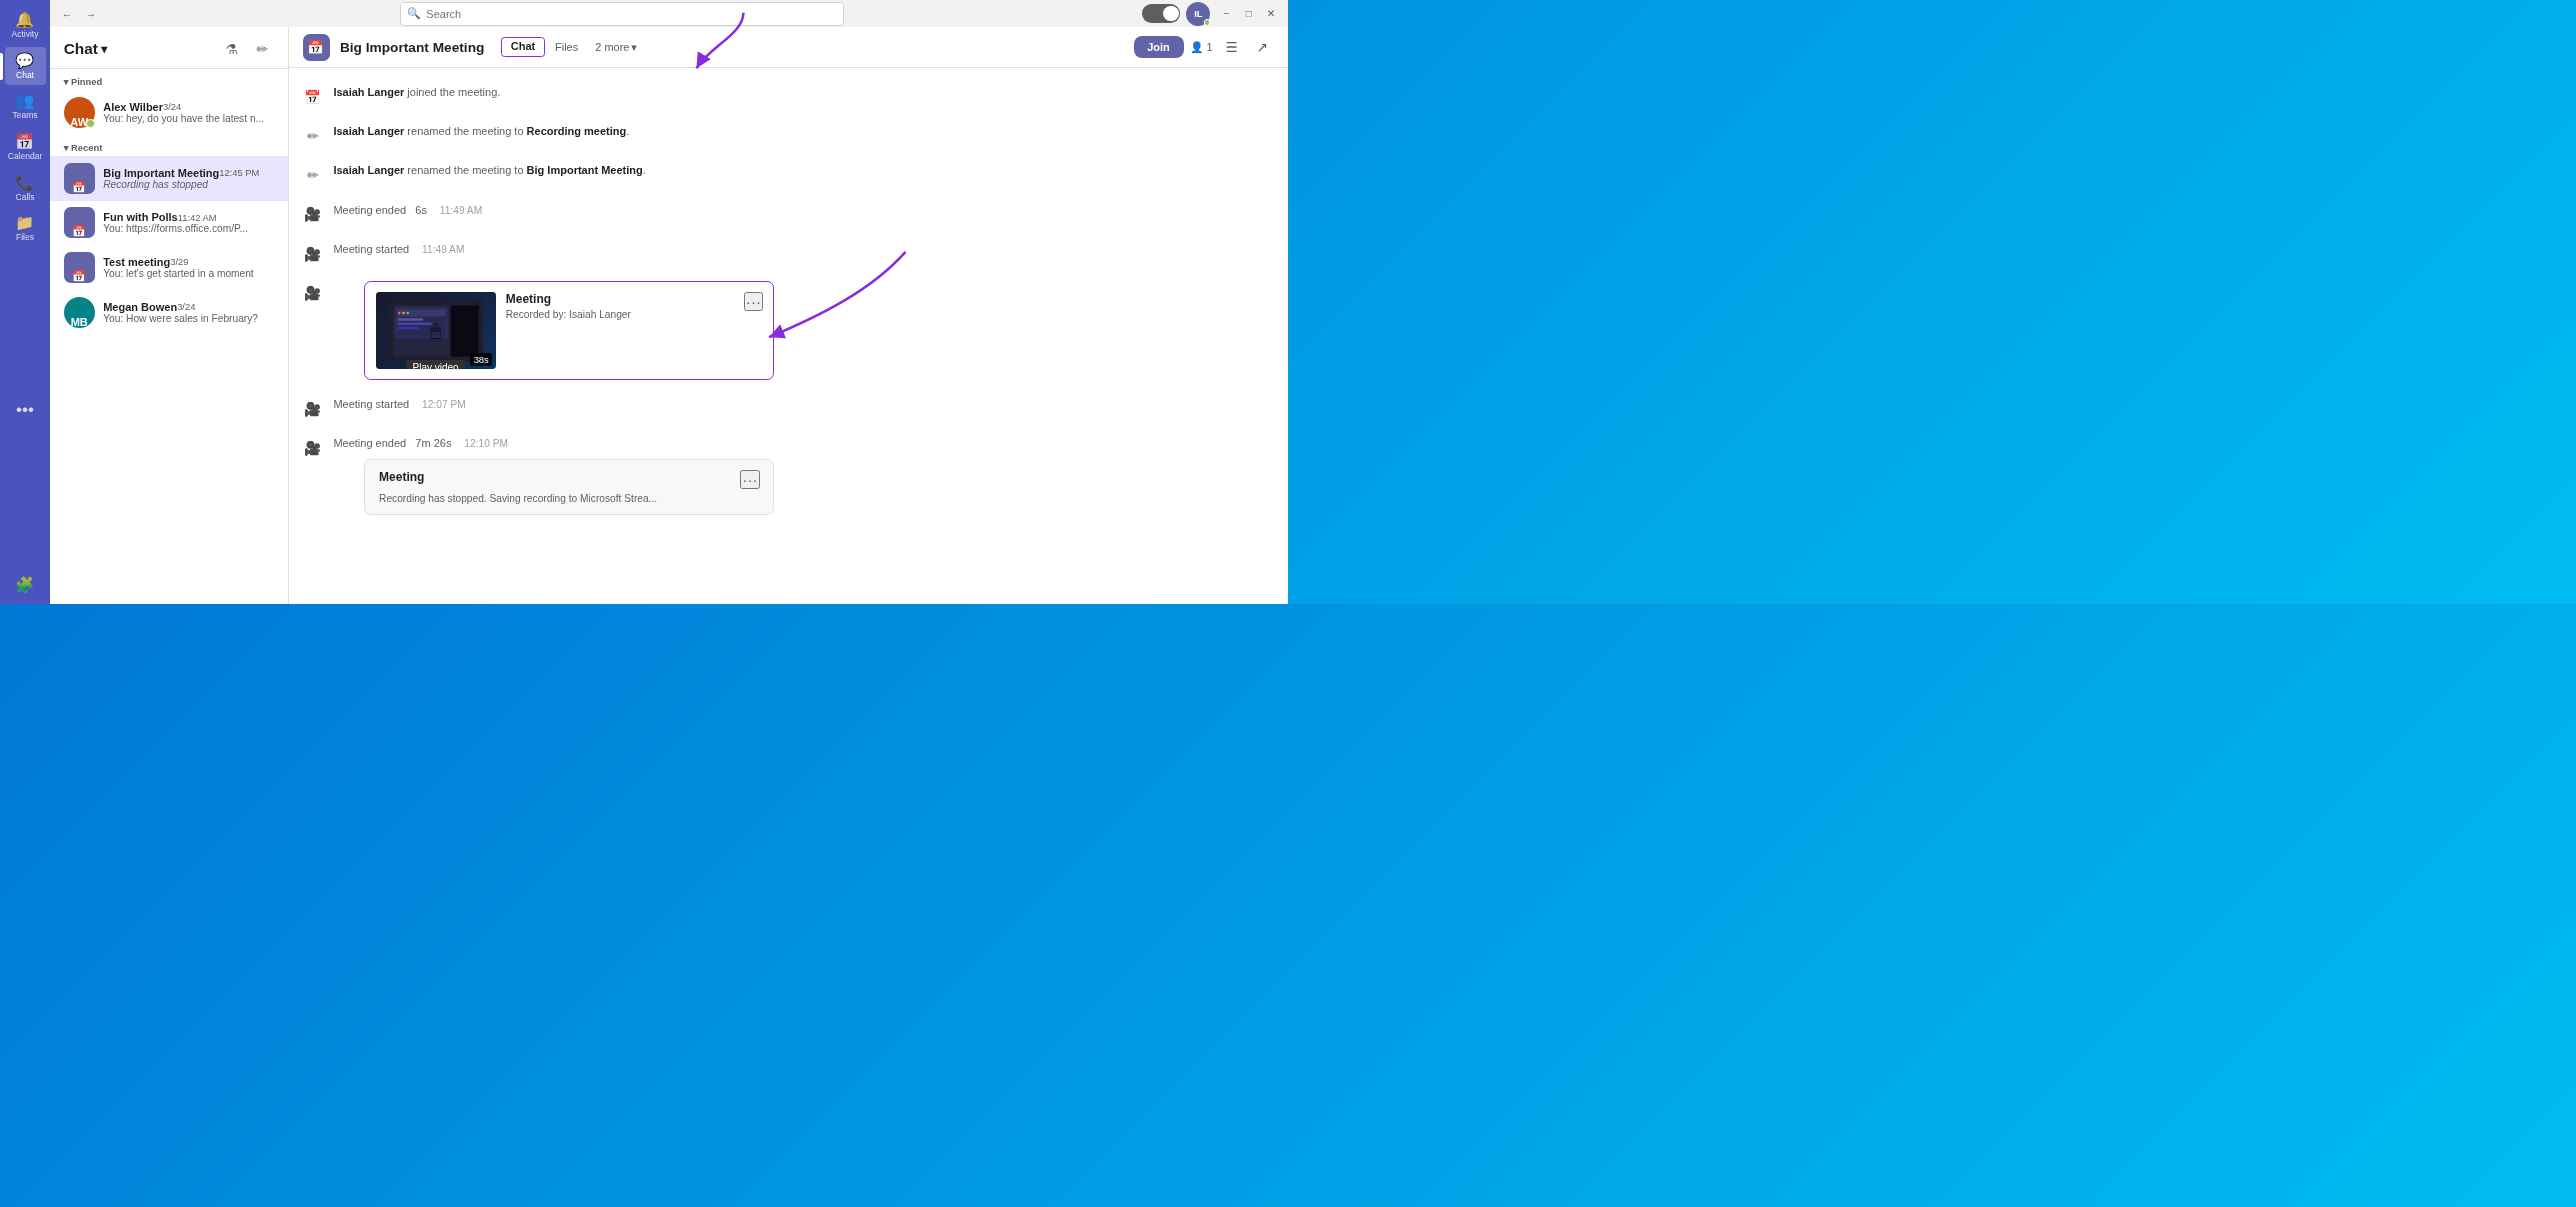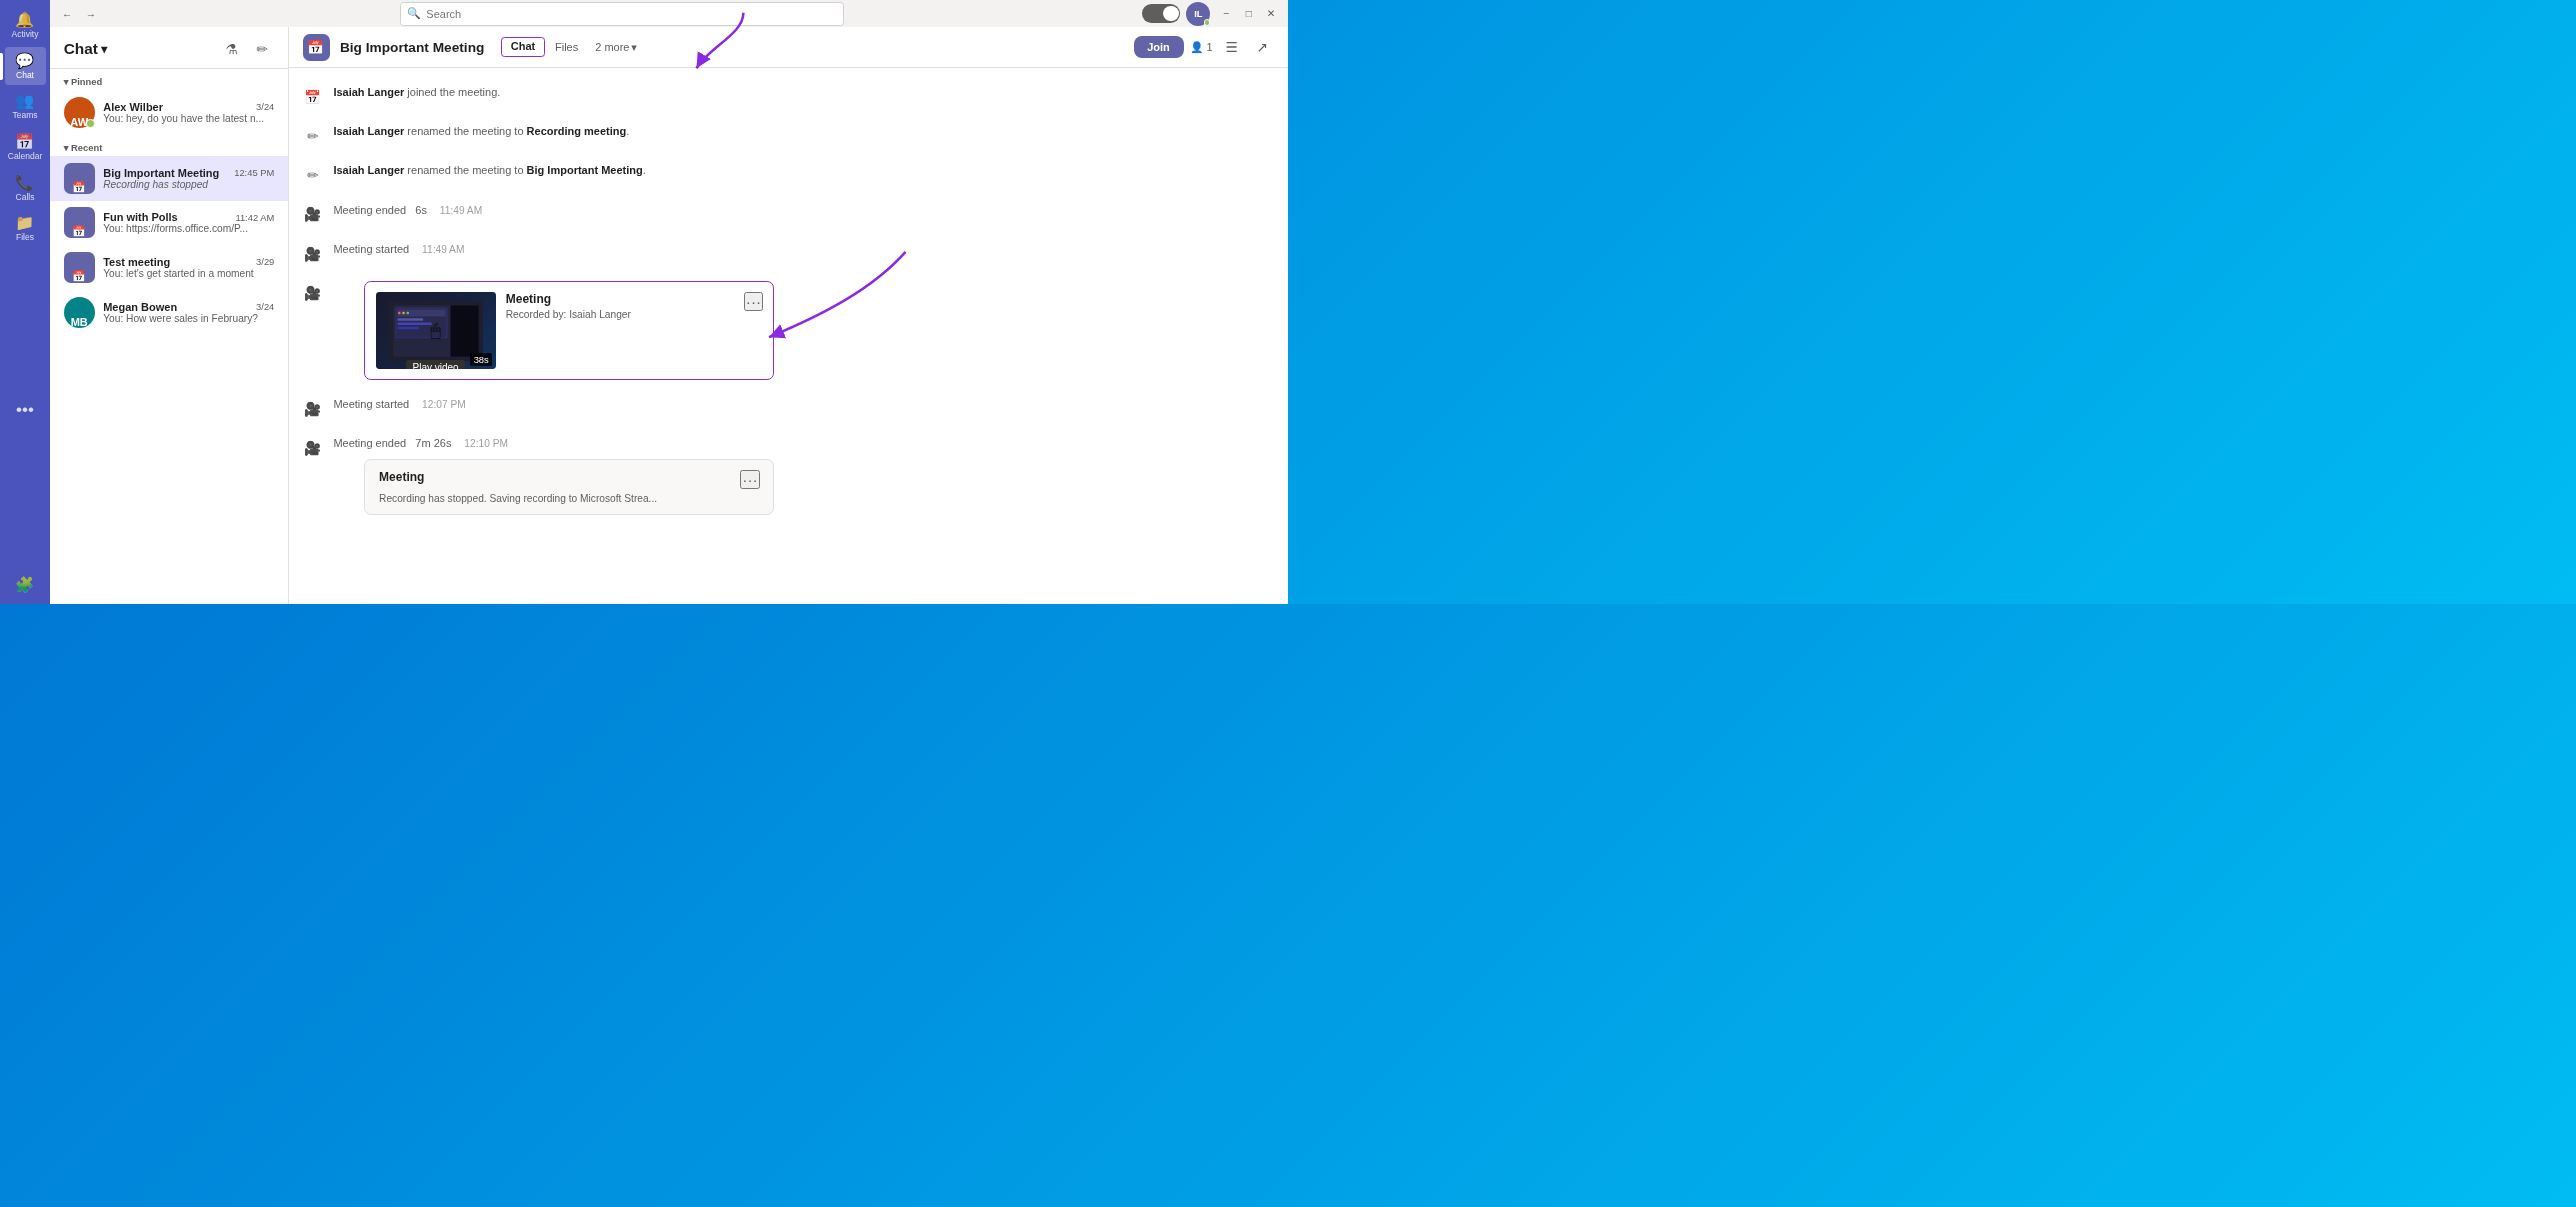--- a/index.html
+++ b/index.html
@@ -251,21 +251,21 @@
       background: #92c353;
       border-radius: 50%;
       border: 1.7px solid white;
     }
 
     .chat-info {
       flex: 1;
       min-width: 0;
     }
     .chat-name-row {
-      display: flex; justify-content: space-between; align-items: center;
+      display: flex; justify-content: flex-start; align-items: center;
     }
     .chat-name {
       font-size: 11px; font-weight: 600; color: #201f1e;
       white-space: nowrap; overflow: hidden; text-overflow: ellipsis;
     }
     .chat-time {
       font-size: 9.4px; color: #605e5c; flex-shrink: 0;
     }
     .chat-preview {
       font-size: 10.2px; color: #605e5c;

